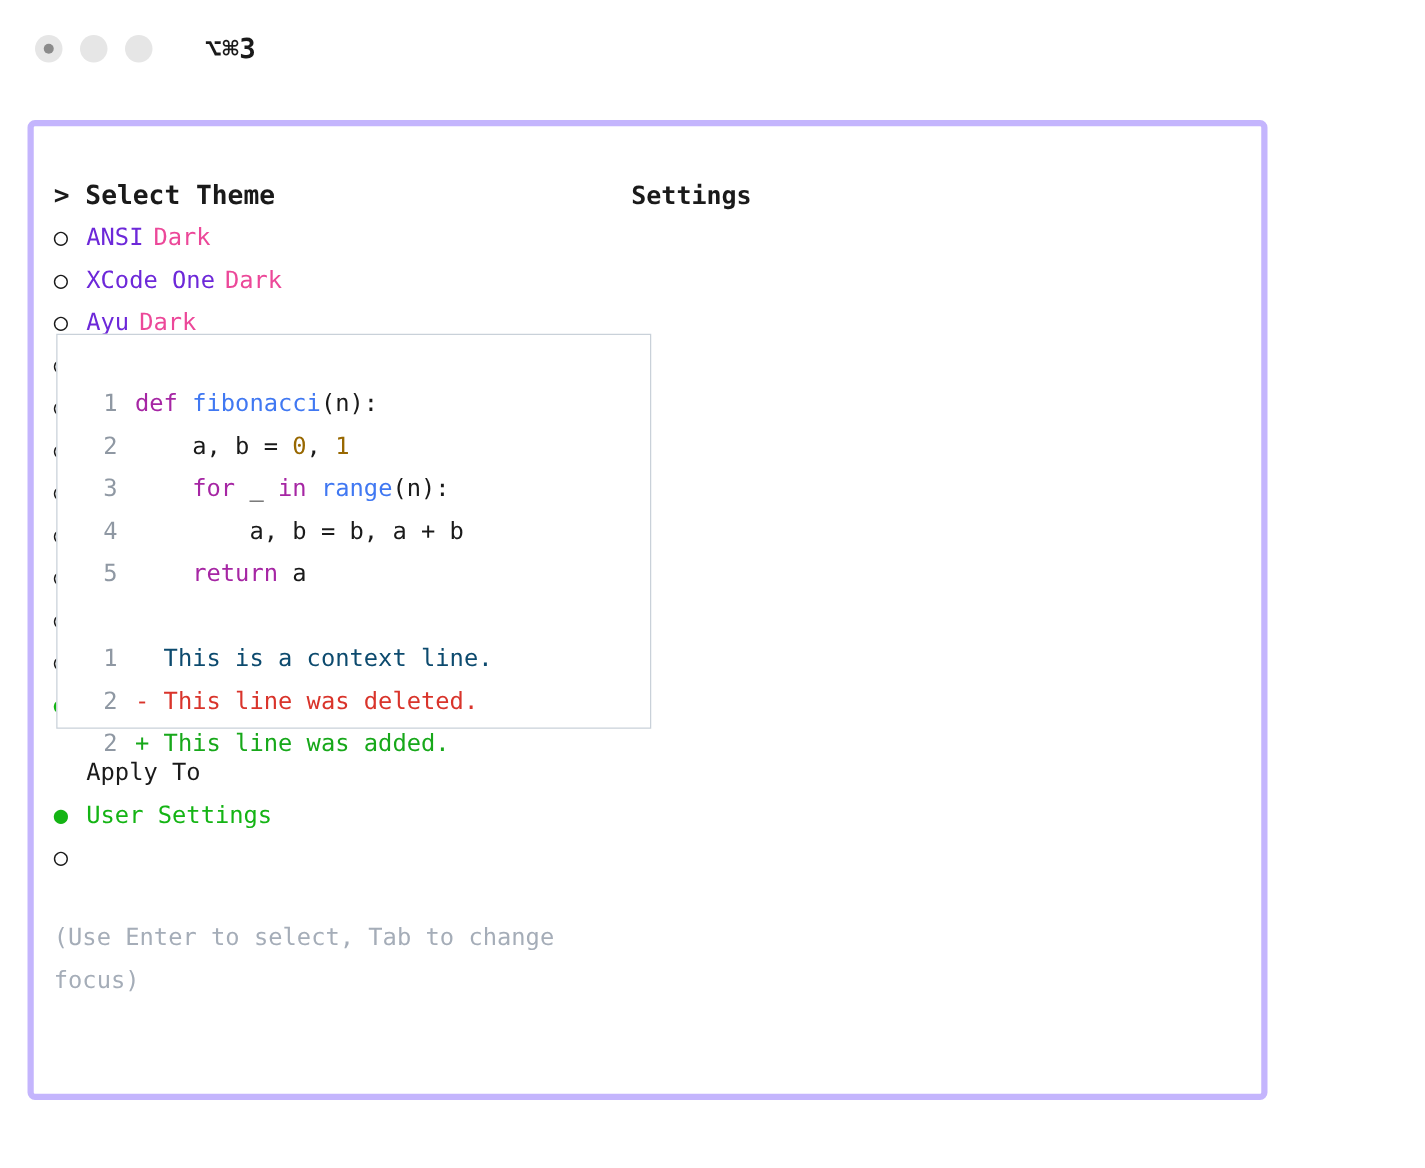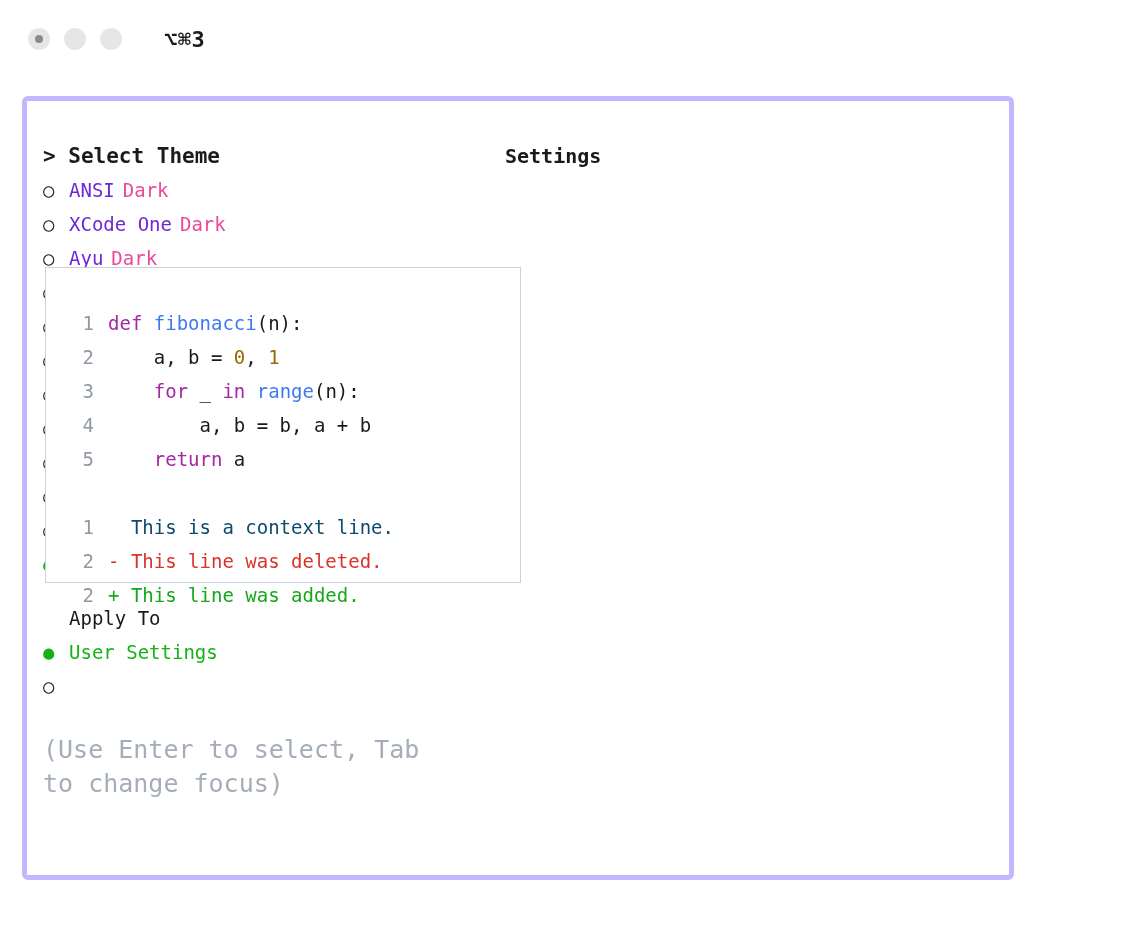--- a/index.html
+++ b/index.html
@@ -107,21 +107,21 @@
   .spacer-sm { height: 20px; }
   .subheading {
     font-size: 19px;
     line-height: 34px;
     padding-left: 26px;
     color: #1a1a1a;
     white-space: pre;
   }
   .hint {
     margin-top: 30px;
-    font-size: 25px;
+    font-size: 19px;
     line-height: 34px;
     color: #a5adb8;
     width: 420px;
     white-space: pre-wrap;
   }
   .preview-title {
     font-size: 20px;
     font-weight: bold;
     color: #1a1a1a;
     line-height: 34px;

